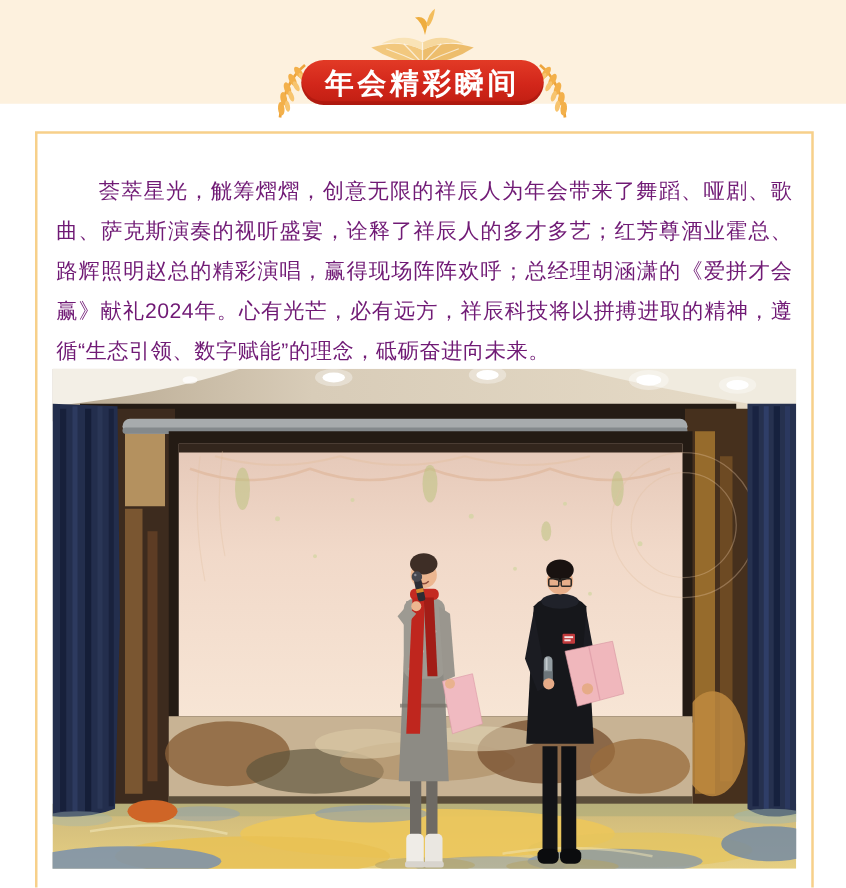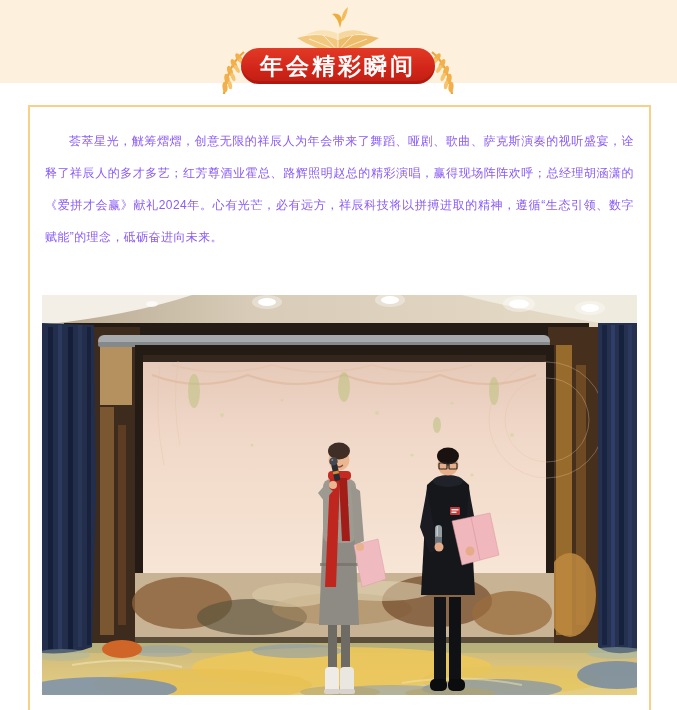--- a/index.html
+++ b/index.html
@@ -19,22 +19,22 @@
     border-radius:18px; text-align:center; line-height:36px;
     background:linear-gradient(180deg,#e23a26 0%,#d2261a 55%,#c01e12 100%);
     box-shadow:inset 0 -3px 0 rgba(130,12,6,.28);
     color:#ffffff; font-size:23px; font-weight:bold; letter-spacing:3px;
   }
   .content-box {
     position:absolute; left:28px; top:105px; width:623px; height:620px;
     background:#ffffff; border:2px solid #f7d08a;
   }
   .article-text {
-    margin:18px 15px 0 15px; text-indent:2em; text-align:justify;
-    font-size:12px; line-height:32px; color:#8b5cf6; letter-spacing:.4px;
+    margin:30px 15px 0 15px; text-indent:2em; text-align:justify;
+    font-size:17px; line-height:32px; color:#701a75; letter-spacing:.4px;
   }
   .stage-photo { position:absolute; left:12px; top:188px; width:595px; height:400px; cursor:pointer; }
   .stage-photo svg { display:block; }
 </style>
 </head>
 <body>
 
 <div class="top-band"></div>
 
 <div class="header">

